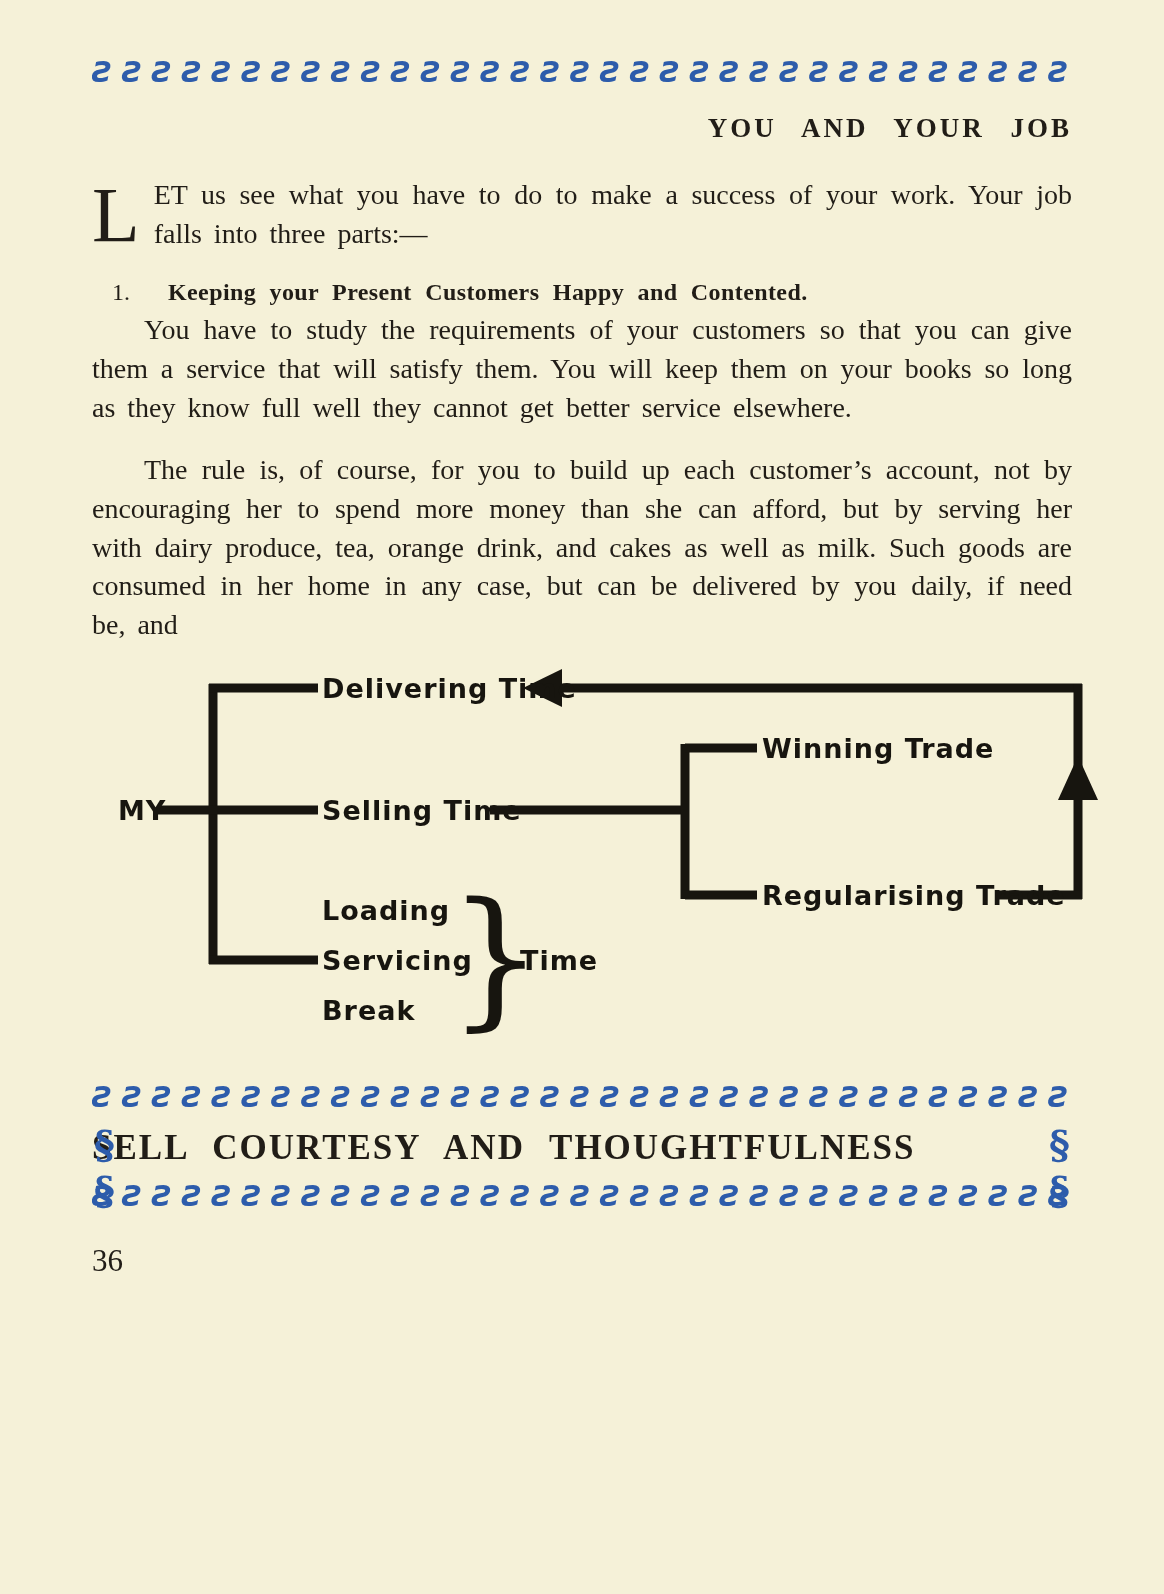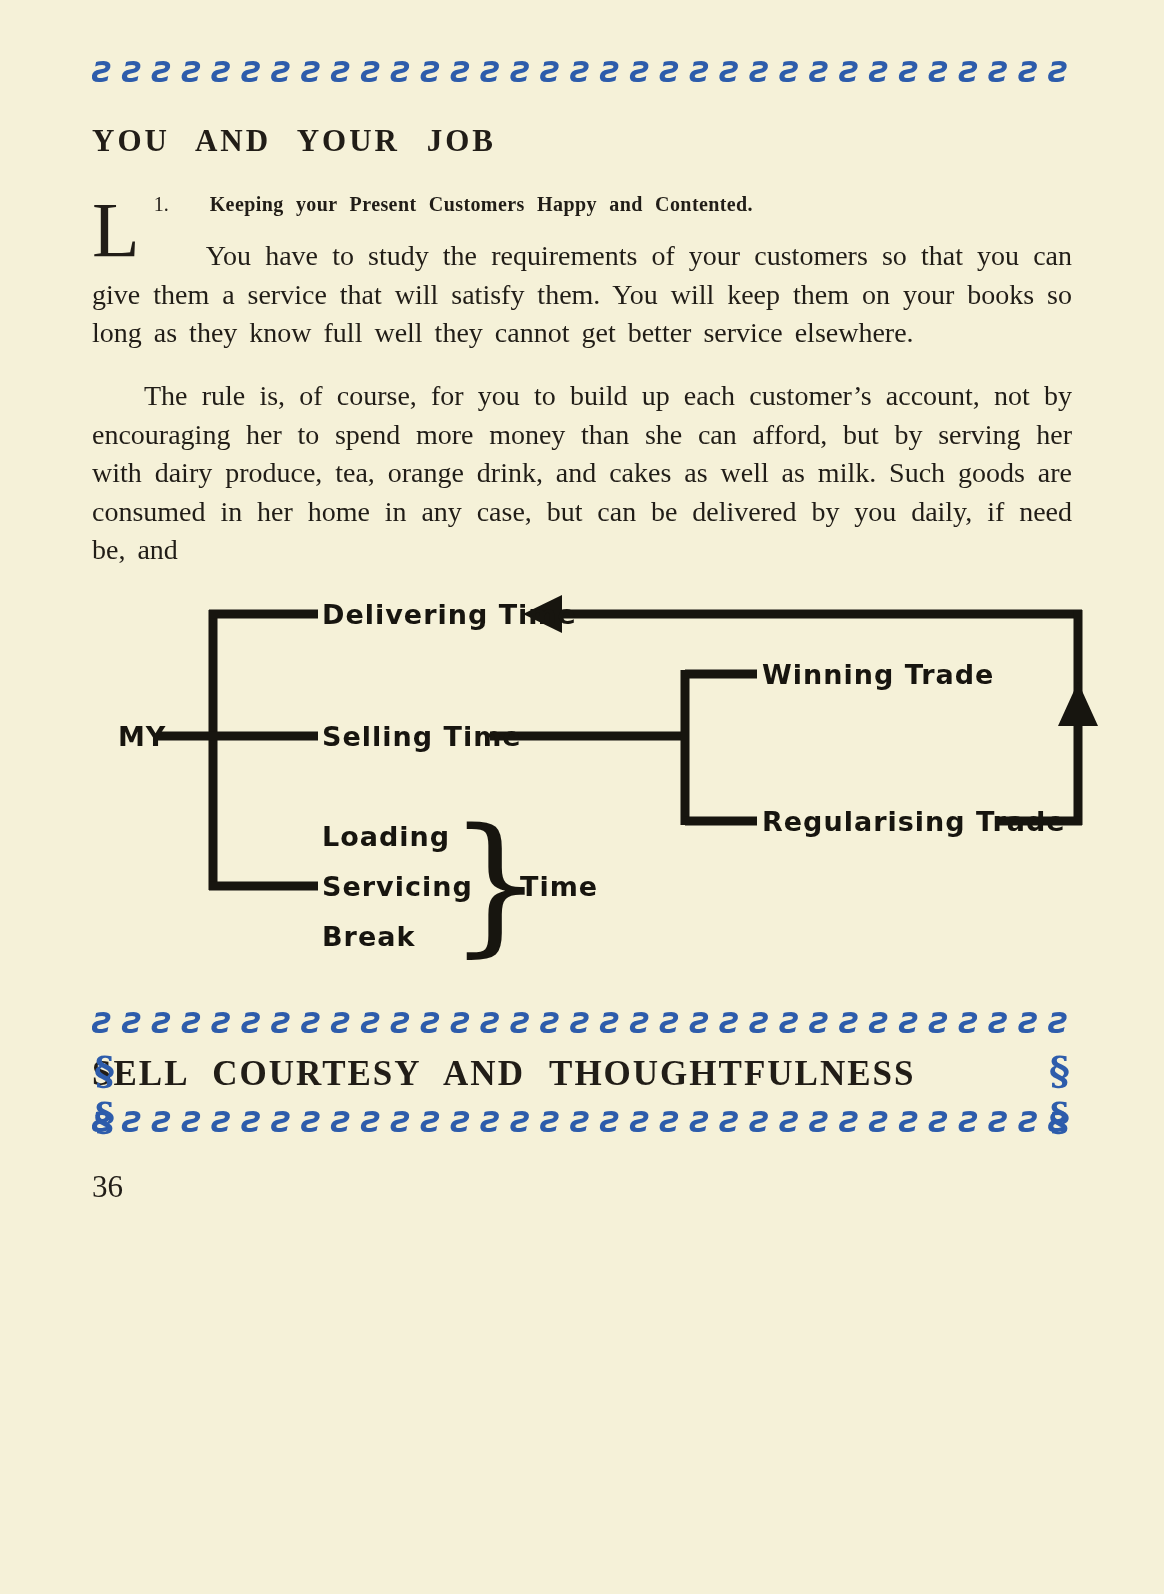--- a/index.html
+++ b/index.html
@@ -23,53 +23,53 @@
     letter-spacing:9px;
     line-height:1;
     white-space:nowrap;
     overflow:hidden;
     text-align:center;
     user-select:none;
   }
   .ornament.top{ margin-top:58px; }
 
   .title{
-    text-align:left;
+    text-align:right;
     font-weight:bold;
-    font-size:31px;
+    font-size:27px;
     letter-spacing:3px;
     word-spacing:16px;
-    margin-top:36px;
+    margin-top:26px;
   }
 
   .intro{
     margin-top:32px;
     font-size:28px;
     line-height:1.38;
     text-align:justify;
     word-spacing:5px;
   }
   .dropcap{
     float:left;
     font-size:78px;
     line-height:0.8;
     padding:8px 14px 0 0;
   }
 
   .section{ margin-top:24px; }
-  .section-head{ font-size:20px; line-height:1.3; }
+  .section-head{ font-size:24px; line-height:1.3;margin-left:20px; }
   .section-head .num{ display:inline-block; width:56px; }
   .section-head .head{ font-weight:bold; letter-spacing:0.4px; word-spacing:7px; }
   .section-body{
     font-size:28px;
     line-height:1.38;
     text-align:justify;
     text-indent:52px;
     word-spacing:5px;
-    margin-top:20px;
+    margin-top:3px;
   }
 
   .diagram-wrap{ margin-top:14px; margin-left:-92px; width:1164px; }
   svg text{
     font-family:"DejaVu Sans", sans-serif;
     font-weight:bold;
     font-size:27px;
     letter-spacing:1px;
     fill:#17150f;
   }
@@ -111,21 +111,21 @@
 </head>
 <body>
 
 <div class="page">
 
   <div class="ornament top">ƧƧƧƧƧƧƧƧƧƧƧƧƧƧƧƧƧƧƧƧƧƧƧƧƧƧƧƧƧƧƧƧƧƧ</div>
 
   <h1 class="title">YOU AND YOUR JOB</h1>
 
   <p class="intro">
-    <span class="dropcap">L</span>
+    <span class="dropcap">L</span><span>ET us see what you have to do to make a success of your work.  Your job falls into three parts:—</span>
   </p>
 
   <div class="section">
     <div class="section-head">
       <span class="num">1.</span><span class="head">Keeping your Present Customers Happy and Contented.</span>
     </div>
     <p class="section-body">You have to study the requirements of your customers so that you can give them a service that will satisfy them. You will keep them on your books so long as they know full well they cannot get better service elsewhere.</p>
   </div>
 
   <div class="section">

